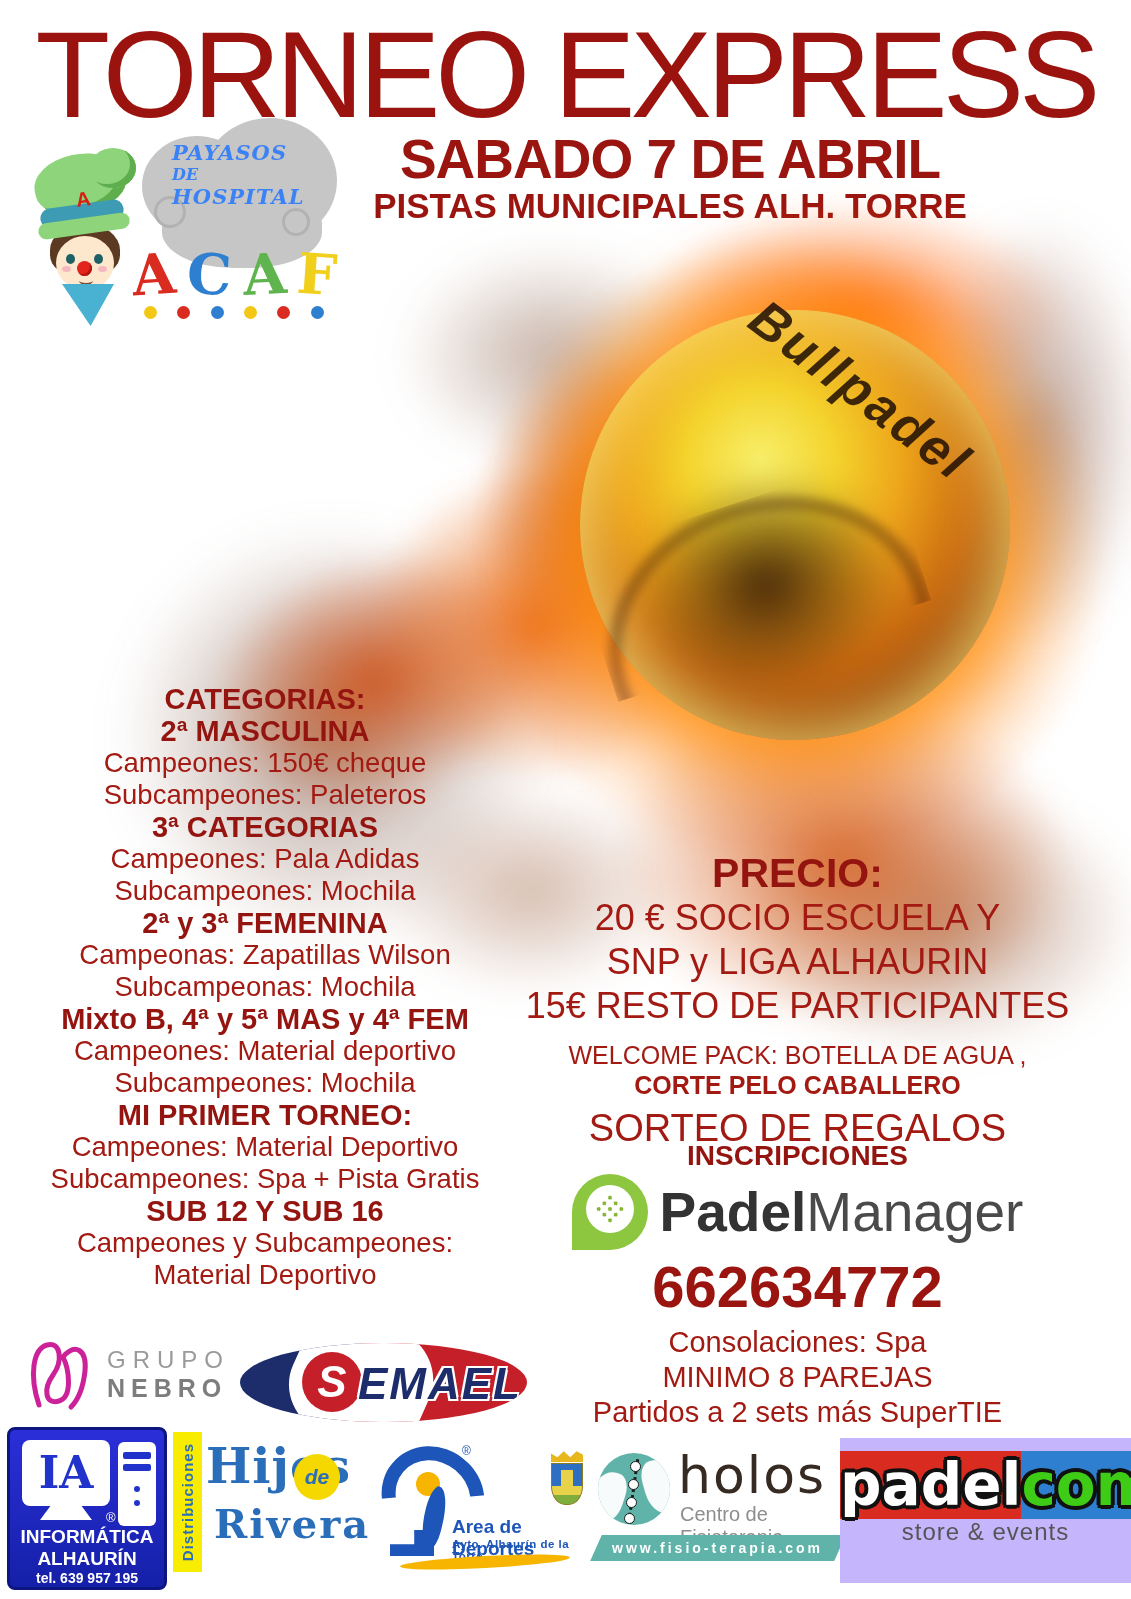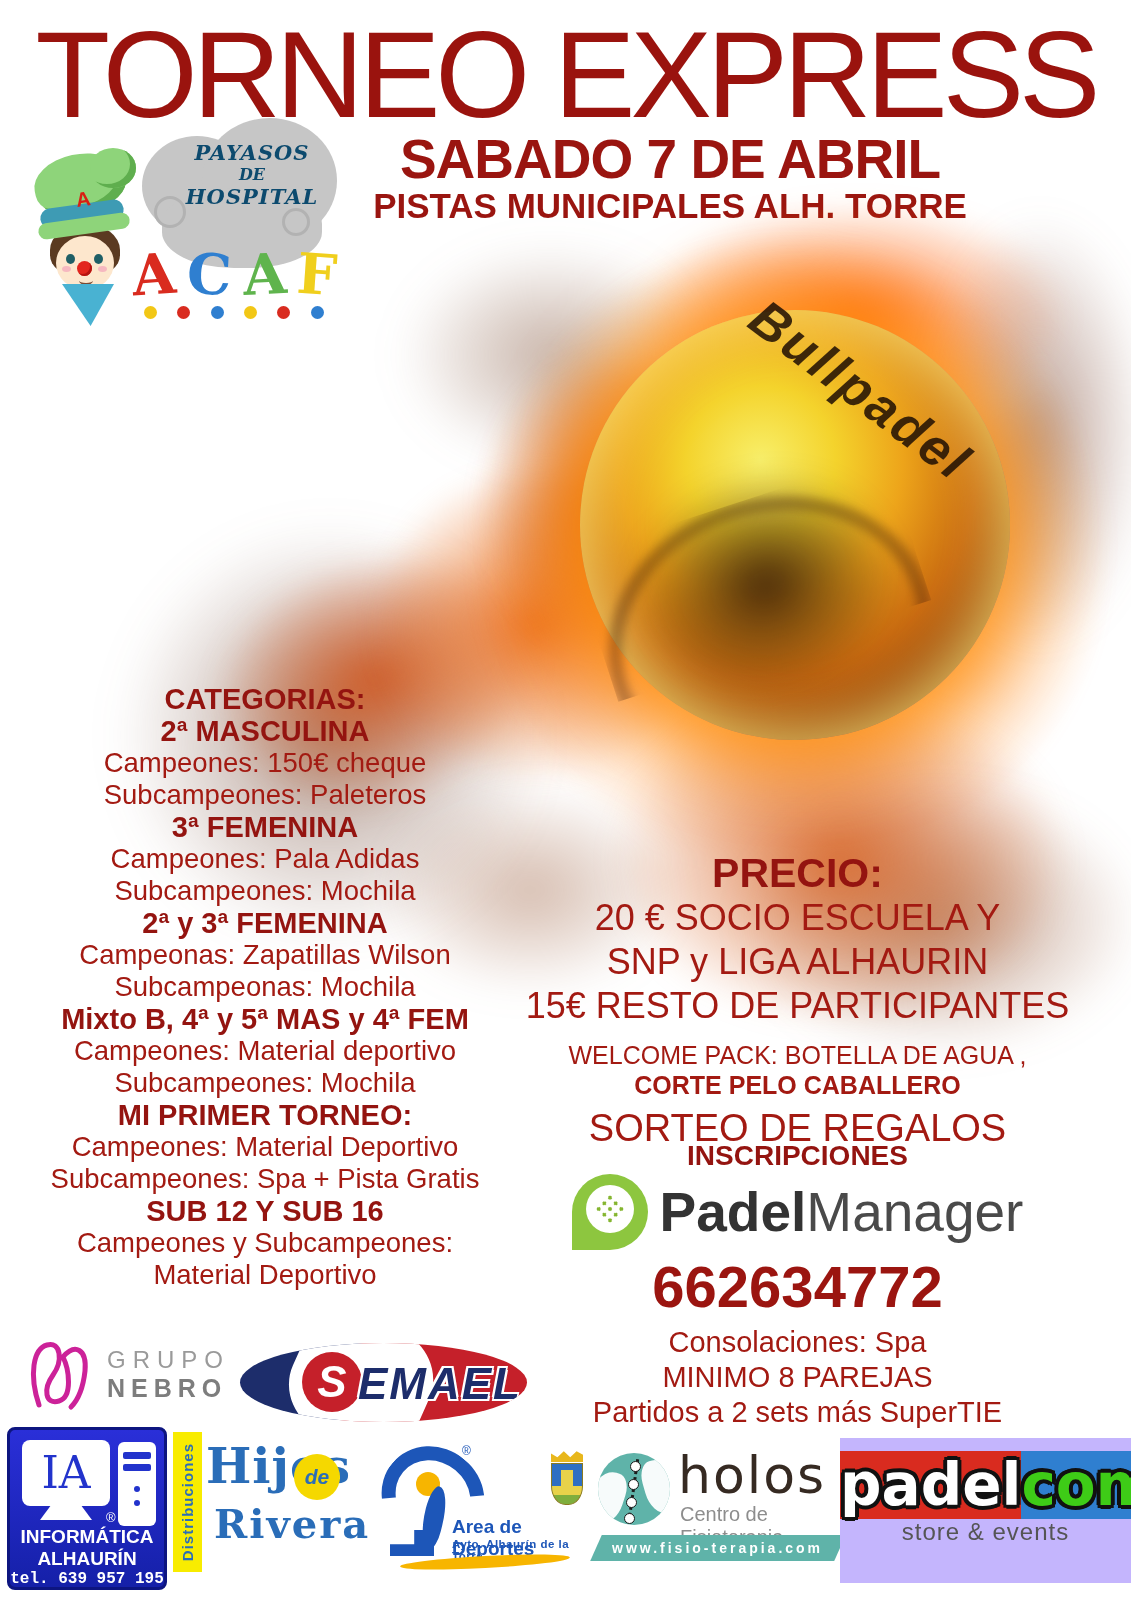--- a/index.html
+++ b/index.html
@@ -15,22 +15,22 @@
          font-size:35px;font-weight:700;color:#9a1510;line-height:1;}
 
   
   .acaf{position:absolute;left:32px;top:118px;width:305px;height:225px;z-index:4;}
   .cloud{position:absolute;right:0;top:0;width:205px;height:150px;}
   .cloud .c1,.cloud .c2,.cloud .c3{position:absolute;border-radius:50%;background:#c6c6c6;}
   .cloud .c1{left:10px;top:18px;width:110px;height:100px;}
   .cloud .c2{left:70px;top:0;width:135px;height:125px;}
   .cloud .c3{left:30px;top:70px;width:160px;height:80px;border-radius:45%;}
   .cloud .swirl{position:absolute;border:3px solid #b2b2b2;border-radius:50%;background:transparent;}
-  .cloud-text{position:absolute;left:40px;top:22px;width:160px;text-align:center;
-        font-family:"DejaVu Serif",serif;font-weight:700;font-style:italic;color:#0c4a6e;line-height:1.2;}
+  .cloud-text{position:absolute;left:40px;top:22px;width:160px;
+        font-family:"DejaVu Serif",serif;font-weight:700;font-style:italic;color:#3b82f6;line-height:1.2;}
   .cloud-text .big{font-size:21px;letter-spacing:1px;}
   .cloud-text .small{font-size:16px;}
   .clown{position:absolute;left:0;top:28px;width:120px;height:170px;}
   .hair{position:absolute;left:18px;top:78px;width:70px;height:52px;background:#5b3a21;border-radius:50% 50% 40% 40%;}
   .face{position:absolute;left:24px;top:90px;width:58px;height:54px;background:#fde7cd;border-radius:50%;}
   .eye{position:absolute;top:108px;width:9px;height:10px;background:#1f5f66;border-radius:50%;}
   .eye.l{left:34px;} .eye.r{left:62px;}
   .cheek{position:absolute;top:120px;width:9px;height:6px;background:#f6b8c0;border-radius:50%;}
   .cheek.l{left:30px;} .cheek.r{left:66px;}
   .nose{position:absolute;left:45px;top:115px;width:15px;height:15px;background:#e3261d;border-radius:50%;box-shadow:inset -2px -2px 0 #b51410;}
@@ -112,31 +112,31 @@
   .semael-swoosh{position:absolute;left:18%;top:-30%;width:48%;height:160%;background:#ffffff;transform:rotate(24deg);border-radius:40%;}
   .semael-s{position:absolute;left:62px;top:9px;width:60px;height:60px;background:#c5202a;border-radius:50%;
         display:flex;align-items:center;justify-content:center;font-size:44px;font-weight:700;color:#ffffff;font-style:italic;}
   .semael-name{position:absolute;left:118px;top:16px;font-size:44px;font-weight:700;font-style:italic;color:#1d2d6b;
         letter-spacing:2px;text-shadow:2px 2px 0 #ffffff,-2px -2px 0 #ffffff,2px -2px 0 #ffffff,-2px 2px 0 #ffffff;}
 
   .ia{position:absolute;left:7px;top:1427px;width:160px;height:163px;z-index:5;border-radius:8px;
       background:linear-gradient(180deg,#2a2fd8,#1520a8);border:3px solid #0d1580;box-sizing:border-box;text-align:center;}
   .ia-monitor{position:absolute;left:12px;top:10px;width:88px;height:66px;background:#ffffff;border-radius:8px;
       display:flex;align-items:center;justify-content:center;}
-  .ia-mono{font-family:"DejaVu Serif",serif;font-size:44px;font-weight:400;color:#2233cc;line-height:1;}
+  .ia-mono{font-family:"DejaVu Serif",serif;font-size:44px;font-weight:700;color:#2233cc;line-height:1;}
   .ia-stand{position:absolute;left:30px;top:76px;width:52px;height:14px;background:#ffffff;clip-path:polygon(20% 0,80% 0,100% 100%,0 100%);}
   .ia-tower{position:absolute;left:108px;top:12px;width:38px;height:84px;background:#ffffff;border-radius:6px;}
   .ia-slot{position:absolute;left:5px;width:28px;height:7px;background:#2233cc;border-radius:2px;}
   .ia-slot.s1{top:10px;} .ia-slot.s2{top:22px;}
   .ia-dot{position:absolute;left:16px;width:6px;height:6px;background:#2233cc;border-radius:50%;}
   .ia-dot.d1{top:44px;} .ia-dot.d2{top:58px;}
   .ia-reg{position:absolute;left:96px;top:80px;color:#ffffff;font-size:13px;}
   .ia-line1{position:absolute;left:0;top:96px;width:100%;color:#ffffff;font-weight:700;font-size:19px;}
   .ia-line2{position:absolute;left:0;top:118px;width:100%;color:#ffffff;font-weight:700;font-size:19px;}
-  .ia-tel{position:absolute;left:0;top:140px;width:100%;color:#ffffff;font-weight:700;font-size:16px;font-family:Liberation Mono, monospace;}
+  .ia-tel{position:absolute;left:0;top:140px;width:100%;color:#ffffff;font-weight:700;font-size:14px;}
 
   .ribbon{position:absolute;left:173px;top:1432px;width:29px;height:140px;background:#f8ec00;z-index:5;
       display:flex;align-items:center;justify-content:center;}
   .ribbon span{writing-mode:vertical-rl;transform:rotate(180deg);font-size:15px;font-weight:700;color:#2a6db8;letter-spacing:1px;}
 
   .rivera{position:absolute;left:206px;top:1438px;width:170px;height:132px;z-index:5;color:#2a6db8;}
   .rivera-top{position:absolute;left:0;top:0;font-size:48px;font-weight:700;letter-spacing:1px;font-family:"DejaVu Serif",serif;}
   .rivera-de{position:absolute;left:88px;top:16px;width:46px;height:46px;background:#f5d800;border-radius:50%;
       display:flex;align-items:center;justify-content:center;font-size:21px;font-weight:700;font-style:italic;}
   .rivera-bottom{position:absolute;left:8px;top:62px;font-size:40px;font-weight:700;letter-spacing:2px;font-family:"DejaVu Serif",serif;}
@@ -252,21 +252,21 @@
       <div class="ball-seam"></div>
     </div>
     <div class="ball-brand">Bullpadel</div>
   </div>
 
   <div class="categories">
     <div class="hd">CATEGORIAS:</div>
     <div class="hd">2ª MASCULINA</div>
     <div>Campeones: 150€ cheque</div>
     <div>Subcampeones: Paleteros</div>
-    <div class="hd">3ª FEMENINA</div>
+    <div class="hd">3ª CATEGORIAS</div>
     <div>Campeones: Pala Adidas</div>
     <div>Subcampeones: Mochila</div>
     <div class="hd">2ª y 3ª FEMENINA</div>
     <div>Campeonas: Zapatillas Wilson</div>
     <div>Subcampeonas: Mochila</div>
     <div class="hd">Mixto B, 4ª y 5ª MAS y 4ª FEM</div>
     <div>Campeones: Material deportivo</div>
     <div>Subcampeones: Mochila</div>
     <div class="hd">MI PRIMER TORNEO:</div>
     <div>Campeones: Material Deportivo</div>

